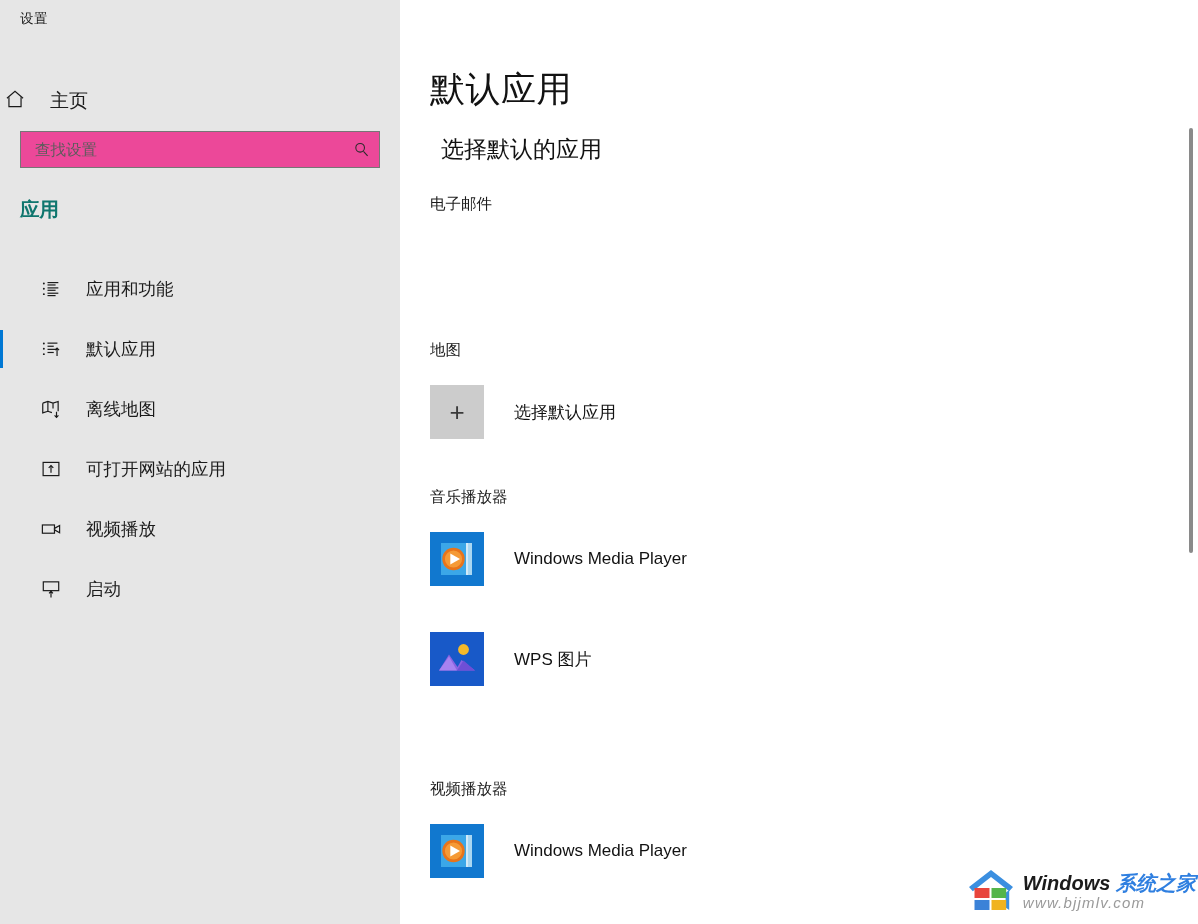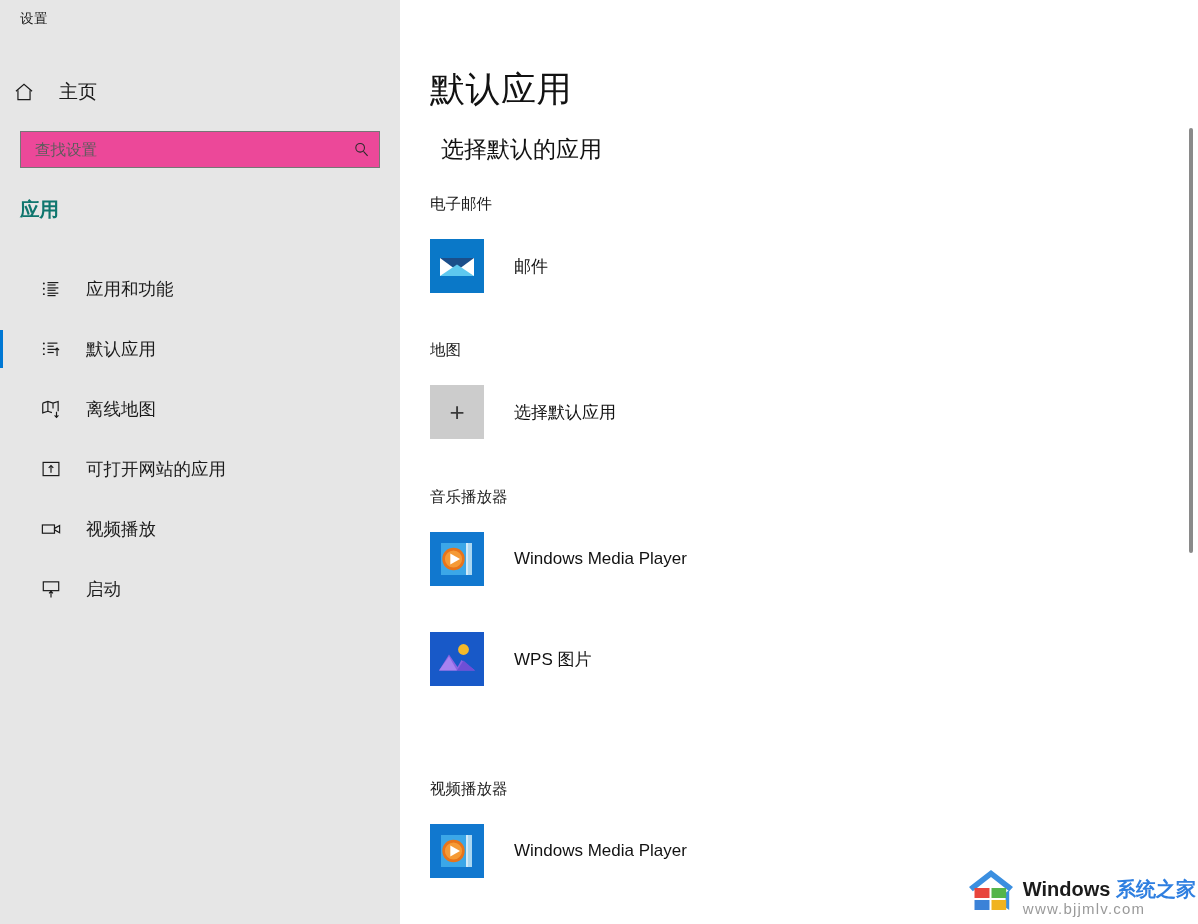--- a/index.html
+++ b/index.html
@@ -26,22 +26,22 @@
     position: absolute;
     left: 20px; top: 10px;
     font-size: 13.5px;
     color: #1b1b1b;
     letter-spacing: .4px;
   }
   #home-row {
     position: absolute;
     left: 0; top: 70px;
     width: 400px; height: 44px;
-    display: flex; align-items: center;
-    padding-left: 9px;
+    display: flex; align-items: flex-end;
+    padding-left: 0;
     cursor: default;
   }
   #home-row .nav-ico {
     width: 30px; height: 30px;
     display: flex; align-items: center; justify-content: center;
   }
   #home-row .nav-label {
     margin-left: 20px;
     font-size: 19px;
     color: #1b1b1b;
@@ -193,22 +193,23 @@
     background: #8a8a8a;
     border-radius: 2px;
     cursor: default;
   }
 
   
   #watermark {
     position: absolute;
     right: 2px; bottom: 6px;
     display: flex;
-    align-items: flex-end;
+    align-items: center;
     pointer-events: none;
+    font-style: italic;
   }
   #watermark .wm-text { margin-left: 6px; }
   #wm-line1 {
     font-size: 20px;
     line-height: 22px;
     white-space: nowrap;
   }
   #wm-line1 .wm-en { color: #1b1b1b; font-weight: 600; }
   #wm-line1 .wm-cn { color: #2f7fe0; font-weight: 600; }
   #wm-line2 {
@@ -358,31 +359,20 @@
     </svg>
   </div>
 
   <div id="content">
 
     <div id="page-title">默认应用</div>
     <div id="page-subtitle">选择默认的应用</div>
 
     <div class="group" style="top:194px">
       <div class="group-label">电子邮件</div>
-      <div class="app-row">
-        <span class="app-tile">
-          <svg width="54" height="54" viewBox="0 0 54 54">
-            <rect x="0" y="0" width="54" height="54" fill="#0a78c8"></rect>
-            <path d="M10 19 H44 V37 H10 Z" fill="#ffffff"></path>
-            <path d="M10 19 L27 31.5 L44 19 Z" fill="#1b4e8a"></path>
-            <path d="M10 37 L27 25.5 L44 37 Z" fill="#5ec8ef"></path>
-          </svg>
-        </span>
-        <span class="app-name">邮件</span>
-      </div>
     </div>
 
     <div class="group" style="top:340px">
       <div class="group-label">地图</div>
       <div class="app-row">
         <span class="app-tile placeholder-tile">
           <span class="plus-glyph">+</span>
         </span>
         <span class="app-name">选择默认应用</span>
       </div>

